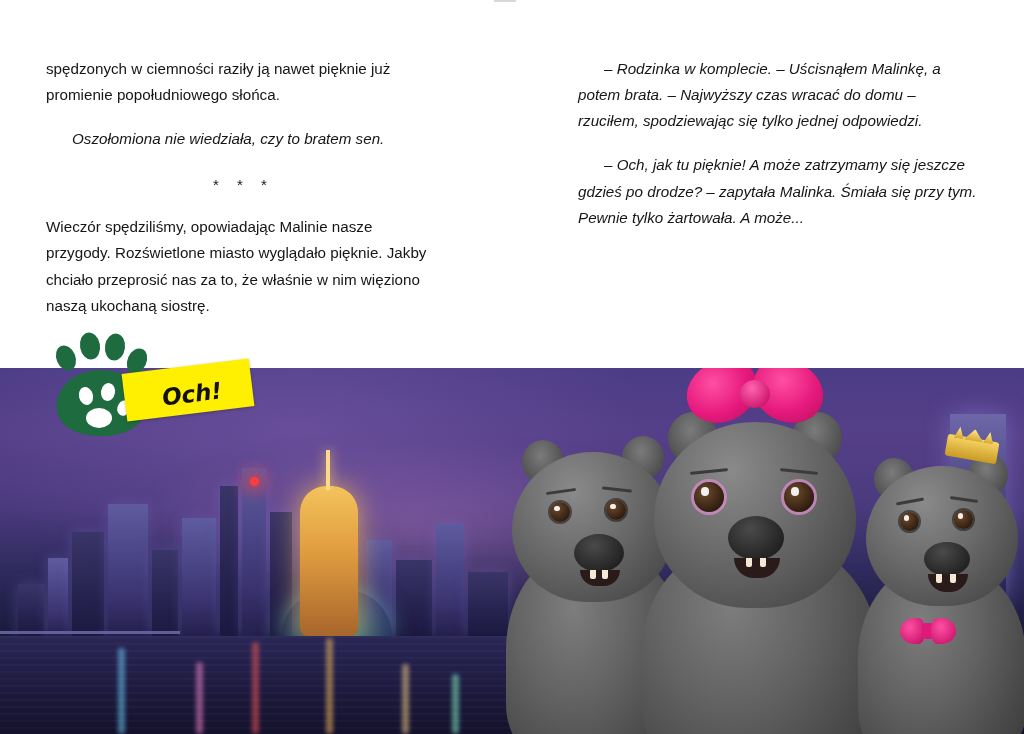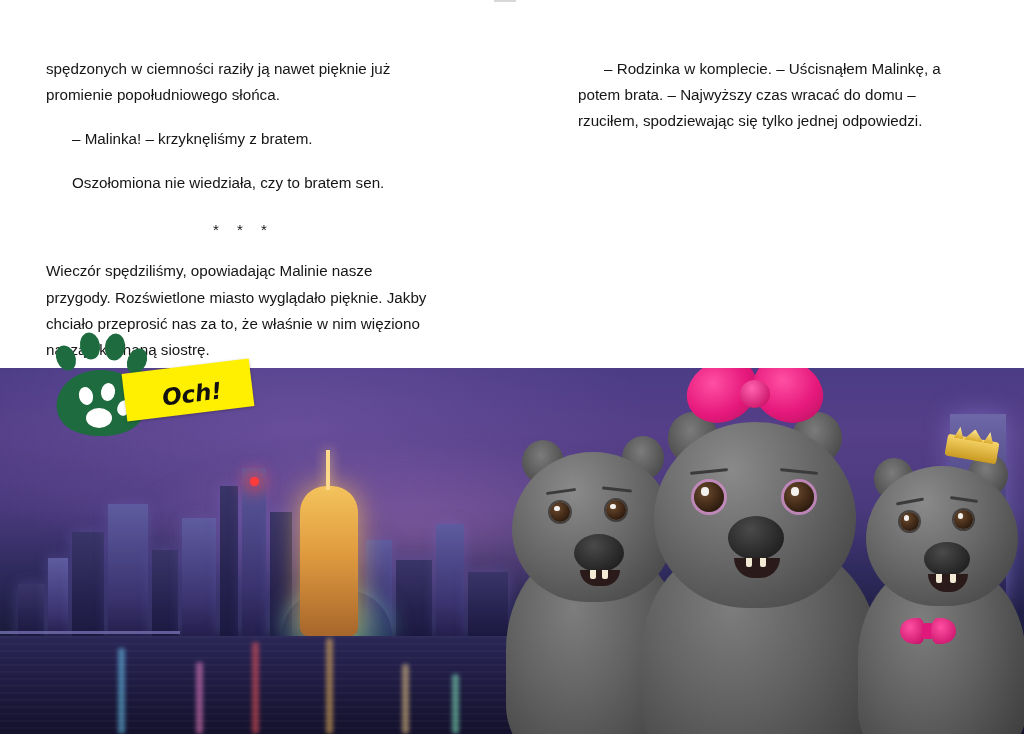--- a/index.html
+++ b/index.html
@@ -45,20 +45,21 @@
   .column.right {
     left: 578px;
     width: 400px;
   }
 
   p {
     margin: 0 0 3px 0;
   }
   p.indent {
     text-indent: 26px;
+    font-style: italic;
   }
   p.gap {
     margin-top: 18px;
   }
   .stars {
     text-align: center;
     letter-spacing: 7px;
     margin: 20px 0 16px 0;
     font-size: 15px;
     color: #161616;
@@ -357,28 +358,28 @@
 </style>
 </head>
 <body>
 
 <div id="page">
 
   <div class="top-tick"></div>
 
   <div class="column left">
     <p>spędzonych w ciemności raziły ją nawet pięknie już promienie popołudniowego słońca.</p>
-    <p class="indent gap">– Malinka! – krzyknęliśmy z bratem.</p>
     <p class="indent gap">Oszołomiona nie wiedziała, czy to bratem sen.</p>
     <div class="stars">* * *</div>
     <p>Wieczór spędziliśmy, opowiadając Malinie nasze przygody. Rozświetlone miasto wyglądało pięknie. Jakby chciało przeprosić nas za to, że właśnie w nim więziono naszą ukochaną siostrę.</p>
   </div>
 
   <div class="column right">
     <p class="indent">– Rodzinka w komplecie. – Uścisnąłem Malinkę, a potem brata. – Najwyższy czas wracać do domu – rzuciłem, spodziewając się tylko jednej odpowiedzi.</p>
+    <p class="indent gap">– Och, jak tu pięknie! A może zatrzymamy się jeszcze gdzieś po drodze? – zapytała Malinka. Śmiała się przy tym. Pewnie tylko żartowała. A może...</p>
   </div>
 
   <div id="photo">
     <div class="sky"></div>
     <div class="sky-glow"></div>
 
     <div>
       <div class="bld" style="left:18px;  width:26px; height:52px;"></div>
       <div class="bld lit" style="left:48px;  width:20px; height:78px;"></div>
       <div class="bld" style="left:72px;  width:32px; height:104px;"></div>

